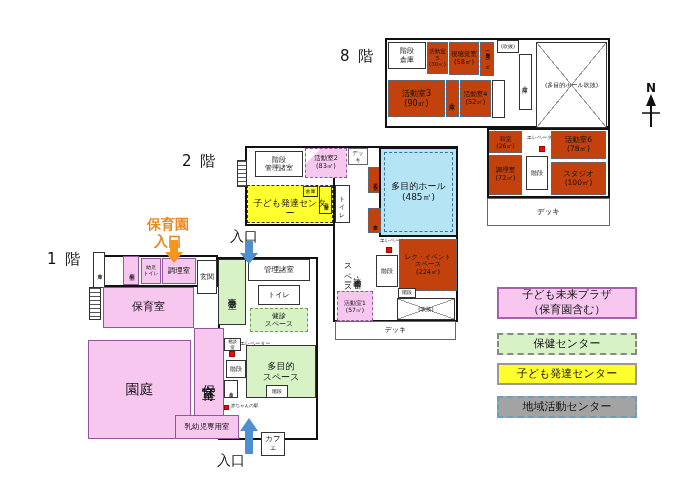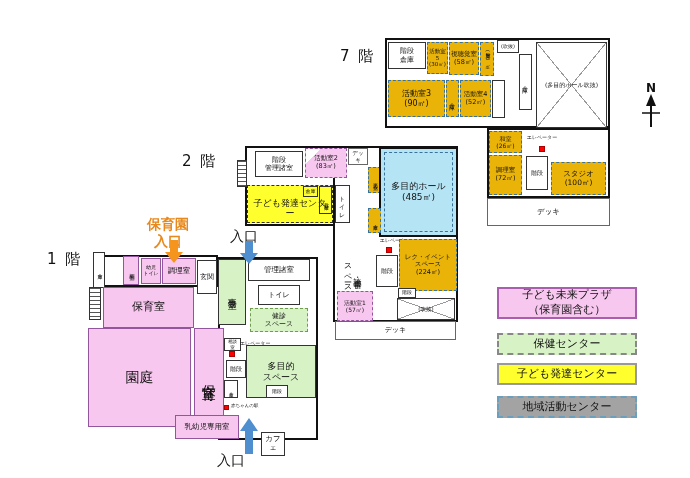--- a/index.html
+++ b/index.html
@@ -4,21 +4,21 @@
 <style>
   html,body{margin:0;padding:0;background:#fff}
   .canvas{position:relative;width:690px;height:478px;background:#fff;
           font-family:"DejaVu Sans",sans-serif;color:#111;overflow:hidden}
   .r{position:absolute;box-sizing:border-box}
   .room{display:flex;align-items:center;justify-content:center;text-align:center;
         white-space:pre-line;line-height:1.18;padding:1px}
   .vert{writing-mode:vertical-rl;letter-spacing:1px}
   .outline2{border:2px solid #111;background:#fff}
   .white{border:1px solid #333;background:#fff}
-  .blue{border:1px dashed #39739c;background:#eab308}
+  .blue{border:1px dashed #39739c;background:#c2410c}
   .pink{border:1px solid #91569b;background:#f8c7ef}
   .pinkdash{border:1px dashed #91569b;background:#f8c7ef}
   .green{border:1px solid #333;background:#d7f2c5}
   .greendash{border:1px dashed #6f9c4e;background:#d7f2c5}
   .yellow{border:1px dashed #333;background:#ffff2d}
   .deck{border:1px solid #666;background:#fff}
   .xbox{border:1px solid #333;background:
     linear-gradient(to top right,transparent calc(50% - .5px),#999 calc(50% - .5px) calc(50% + .5px),transparent calc(50% + .5px)),
     linear-gradient(to bottom right,transparent calc(50% - .5px),#999 calc(50% - .5px) calc(50% + .5px),transparent calc(50% + .5px)),#fff}
   .hatch{border:1px solid #333;background:repeating-linear-gradient(180deg,#555 0 1px,#fff 1px 4px)}
@@ -37,21 +37,21 @@
   .lg2{background:#d7f2c5;border:2px dashed #888}
   .lg3{background:#ffff2d;border:2px solid #999}
   .lg4{background:#a3a3a3;border:2px dashed #6b9fbe}
   .hallinner{position:absolute;left:3px;top:3px;right:3px;bottom:3px;border:1px dashed #39739c}
 </style>
 </head>
 <body>
 
 <div class="canvas">
 
-  <div class="r floorlabel" style="left:340px;top:47px">7 階</div>
+  <div class="r floorlabel" style="left:340px;top:47px">8 階</div>
   <div class="r floorlabel" style="left:182px;top:152px">2 階</div>
   <div class="r floorlabel" style="left:47px;top:250px">1 階</div>
 
   <div class="r" style="left:636px;top:80px">
     <svg width="30" height="50">
       <text x="15" y="12" text-anchor="middle" font-size="12" font-weight="bold" fill="#111">N</text>
       <polygon points="15,14 10,26 20,26" fill="#111"></polygon>
       <line x1="15" y1="24" x2="15" y2="47" stroke="#111" stroke-width="2"></line>
       <line x1="6" y1="33" x2="24" y2="33" stroke="#111" stroke-width="1.5"></line>
     </svg>
@@ -77,20 +77,22 @@
   <div class="r room blue f65" style="left:460px;top:80px;width:31px;height:37px">活動室4
 (52㎡)</div>
   <div class="r white" style="left:492px;top:80px;width:13px;height:38px"></div>
   <div class="r room blue f6" style="left:489px;top:131px;width:33px;height:22px">和室
 (26㎡)</div>
   <div class="r room blue f65" style="left:489px;top:155px;width:33px;height:40px">調理室
 (72㎡)</div>
   <div class="r lbl f5" style="left:519px;top:134px;width:46px;text-align:center">エレベーター</div>
   <div class="r dot" style="left:539px;top:146px;width:6px;height:6px"></div>
   <div class="r room white f6" style="left:526px;top:156px;width:22px;height:34px">階段</div>
+  <div class="r room blue f75" style="left:551px;top:131px;width:55px;height:28px">活動室6
+(78㎡)</div>
   <div class="r room blue f75" style="left:551px;top:162px;width:55px;height:33px">スタジオ
 (100㎡)</div>
 
   <div class="r outline2" style="left:245px;top:146px;width:130px;height:80px"></div>
   <div class="r outline2" style="left:333px;top:146px;width:125px;height:176px"></div>
   <div class="r deck room f7" style="left:335px;top:321px;width:121px;height:19px">デッキ</div>
   <div class="r hatch" style="left:237px;top:160px;width:10px;height:27px"></div>
 
   <div class="r room white f7" style="left:255px;top:151px;width:48px;height:26px">階段
 管理諸室</div>
@@ -130,21 +132,21 @@
   <div class="r room pink f5" style="left:141px;top:258px;width:20px;height:26px">幼児
 トイレ</div>
   <div class="r room pink f75" style="left:162px;top:258px;width:34px;height:26px">調理室</div>
   <div class="r room white f7" style="left:197px;top:260px;width:20px;height:34px">玄関</div>
   <div class="r room green vert f9" style="left:218px;top:259px;width:28px;height:66px">事務室</div>
   <div class="r room white f75" style="left:248px;top:259px;width:62px;height:22px">管理諸室</div>
   <div class="r room white f7" style="left:258px;top:285px;width:42px;height:20px">トイレ</div>
   <div class="r room greendash f7" style="left:250px;top:308px;width:58px;height:24px">健診
 スペース</div>
   <div class="r room pink f11" style="left:103px;top:287px;width:91px;height:41px">保育室</div>
-  <div class="r room pink f14" style="left:88px;top:328px;width:103px;height:99px">園庭</div>
+  <div class="r room pink f14" style="left:88px;top:340px;width:103px;height:99px">園庭</div>
   <div class="r room pink vert f10" style="left:194px;top:328px;width:30px;height:92px">保育室</div>
   <div class="r room white f4" style="left:224px;top:338px;width:17px;height:13px">相談室</div>
   <div class="r lbl f5" style="left:240px;top:340px;width:48px">エレベーター</div>
   <div class="r dot" style="left:229px;top:351px;width:6px;height:6px"></div>
   <div class="r room white f6" style="left:226px;top:360px;width:20px;height:18px">階段</div>
   <div class="r room green f9" style="left:246px;top:345px;width:70px;height:53px">多目的
 スペース</div>
   <div class="r room white vert f4" style="left:224px;top:380px;width:14px;height:18px">倉庫</div>
   <div class="r dot" style="left:224px;top:405px;width:5px;height:5px"></div>
   <div class="r lbl f4" style="left:231px;top:403px;width:48px">赤ちゃんの駅</div>

